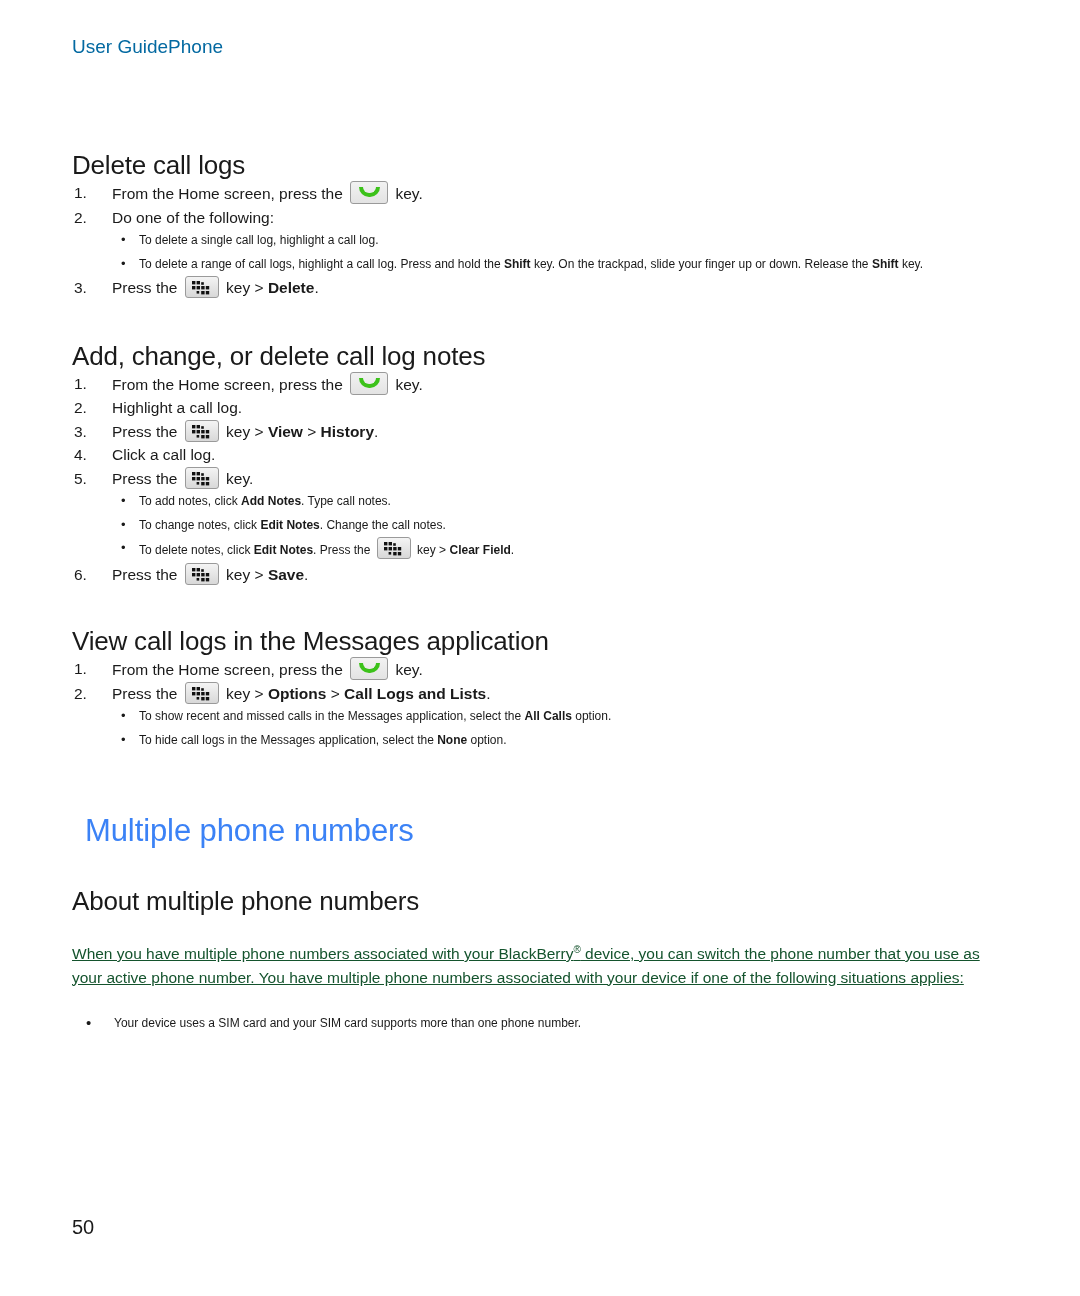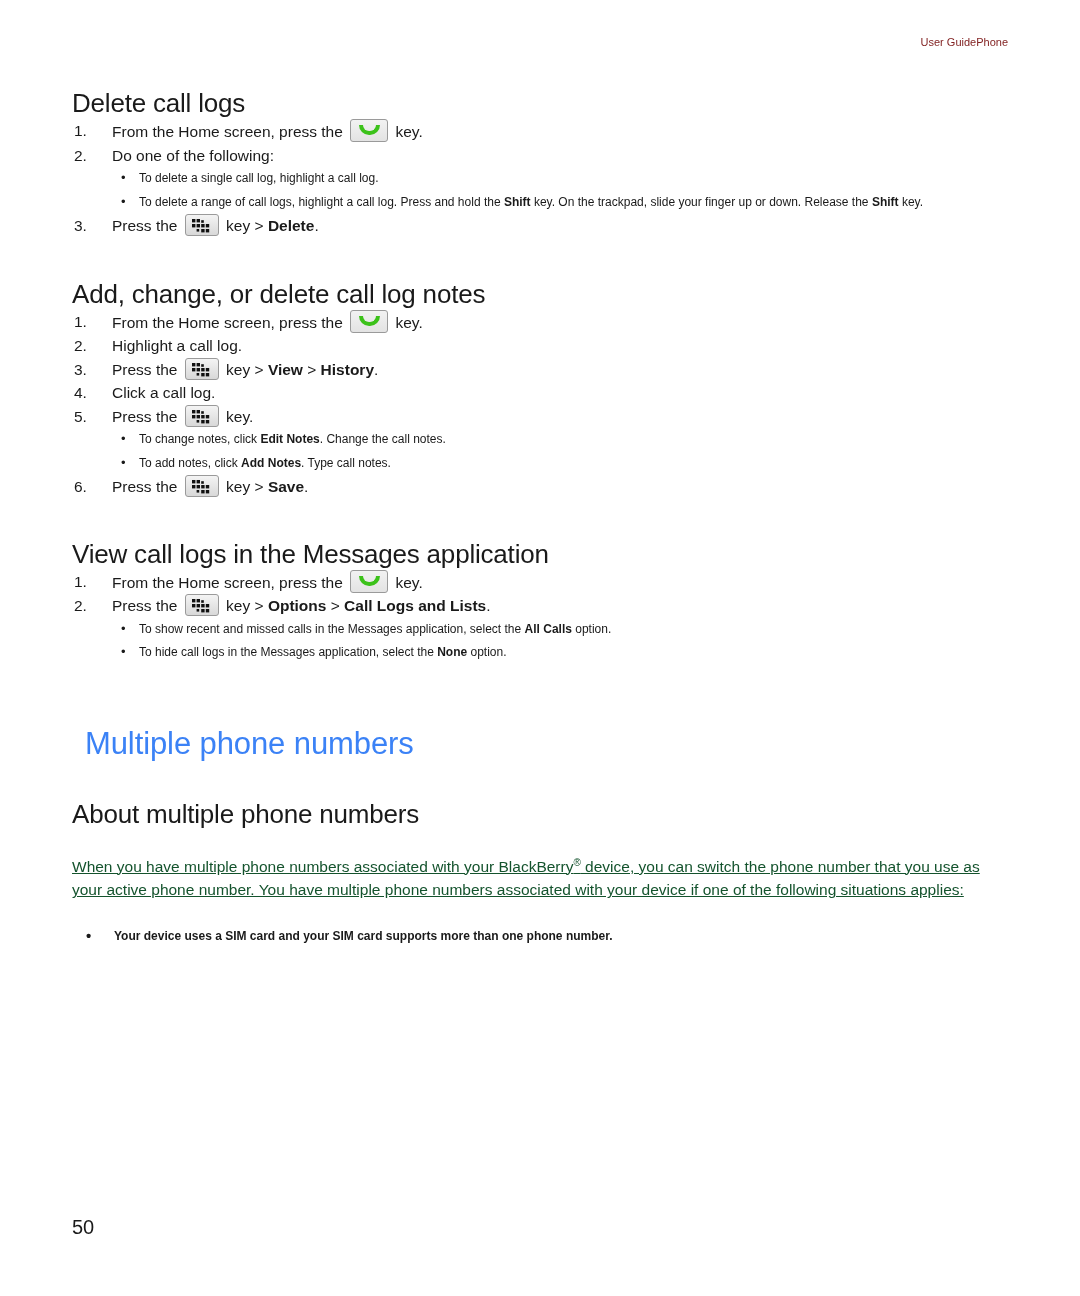--- a/index.html
+++ b/index.html
@@ -20,24 +20,24 @@
     position: relative;
     width: 1080px;
     height: 1296px;
     box-sizing: border-box;
     padding: 0 72px;
   }
 
   
   .running-head {
     display: flex;
-    justify-content: flex-end;
+    justify-content: flex-start;
     align-items: baseline;
-    font-size: 11px;
-    color: #7f1d1d;
+    font-size: 19px;
+    color: #0369a1;
     padding-top: 36px;
   }
 
   
   h1.chapter {
     font-size: 31px;
     font-weight: normal;
     color: #3b82f6;
     margin: 13px;
     padding: 0;
@@ -109,21 +109,20 @@
   ul.bullets.sub > li {
     padding-left: 27px;
   }
   ul.bullets.sub > li::before {
     left: 9px;
     font-size: 13px;
   }
 
   ul.bullets.top {
     margin-left: 8px;
-    font-weight: bold;
   }
   ul.bullets.top > li {
     padding-left: 34px;
   }
   ul.bullets.top > li::before {
     left: 6px;
   }
 
   b, strong { font-weight: bold; }
 
@@ -158,21 +157,21 @@
     height: 22px;
     background: linear-gradient(#f4f4f4, #d8d8d8);
   }
   .key.menu svg {
     position: absolute;
     left: 6px;
     top: 4px;
   }
 
   
-  .blk-h2-top     { margin-top: 40px; }
+  .blk-h2-top     { margin-top: 92px; }
   .blk-h2-top2    { margin-top: 41px; }
   .blk-h2-top3    { margin-top: 40px; }
   .after-h2       { margin-top: 14px; }
 
   .chapter-wrap   { margin-top: 61px; }
   .about-wrap     { margin-top: 37px; }
   .para-wrap      { margin-top: 21px; }
   .toplist-wrap   { margin-top: 23px; }
 
   
@@ -247,22 +246,34 @@
                   <rect x="0" y="5.0" width="3.4" height="3.4" fill="#111"></rect>
                   <rect x="4.6" y="5.0" width="3.4" height="3.4" fill="#111"></rect>
                   <rect x="9.2" y="5.0" width="3.4" height="3.4" fill="#111"></rect>
                   <rect x="13.8" y="5.0" width="3.4" height="3.4" fill="#111"></rect>
                   <rect x="4.6" y="10.0" width="2.6" height="2.6" fill="#111"></rect>
                   <rect x="9.2" y="10.0" width="3.4" height="3.4" fill="#111"></rect>
                   <rect x="13.8" y="10.0" width="3.4" height="3.4" fill="#111"></rect>
                 </svg></span> key.</span></li>
           <li style="padding: 0px;">
             <ul class="bullets sub">
+              <li>To add notes, click <b>Add Notes</b>. Type call notes.</li>
               <li>To change notes, click <b>Edit Notes</b>. Change the call notes.</li>
-              <li>To add notes, click <b>Add Notes</b>. Type call notes.</li>
+              <li>To delete notes, click <b>Edit Notes</b>. Press the <span class="key menu"><svg width="22" height="14" viewBox="0 0 22 14">
+                    <rect x="0" y="0" width="3.4" height="3.4" fill="#111"></rect>
+                    <rect x="4.6" y="0" width="3.4" height="3.4" fill="#111"></rect>
+                    <rect x="9.2" y="1.2" width="2.6" height="2.6" fill="#111"></rect>
+                    <rect x="0" y="5.0" width="3.4" height="3.4" fill="#111"></rect>
+                    <rect x="4.6" y="5.0" width="3.4" height="3.4" fill="#111"></rect>
+                    <rect x="9.2" y="5.0" width="3.4" height="3.4" fill="#111"></rect>
+                    <rect x="13.8" y="5.0" width="3.4" height="3.4" fill="#111"></rect>
+                    <rect x="4.6" y="10.0" width="2.6" height="2.6" fill="#111"></rect>
+                    <rect x="9.2" y="10.0" width="3.4" height="3.4" fill="#111"></rect>
+                    <rect x="13.8" y="10.0" width="3.4" height="3.4" fill="#111"></rect>
+                  </svg></span> key &gt; <b>Clear Field</b>.</li>
             </ul>
           </li>
           <li><span class="num">6.</span><span>Press the <span class="key menu"><svg width="22" height="14" viewBox="0 0 22 14">
                   <rect x="0" y="0" width="3.4" height="3.4" fill="#111"></rect>
                   <rect x="4.6" y="0" width="3.4" height="3.4" fill="#111"></rect>
                   <rect x="9.2" y="1.2" width="2.6" height="2.6" fill="#111"></rect>
                   <rect x="0" y="5.0" width="3.4" height="3.4" fill="#111"></rect>
                   <rect x="4.6" y="5.0" width="3.4" height="3.4" fill="#111"></rect>
                   <rect x="9.2" y="5.0" width="3.4" height="3.4" fill="#111"></rect>
                   <rect x="13.8" y="5.0" width="3.4" height="3.4" fill="#111"></rect>

